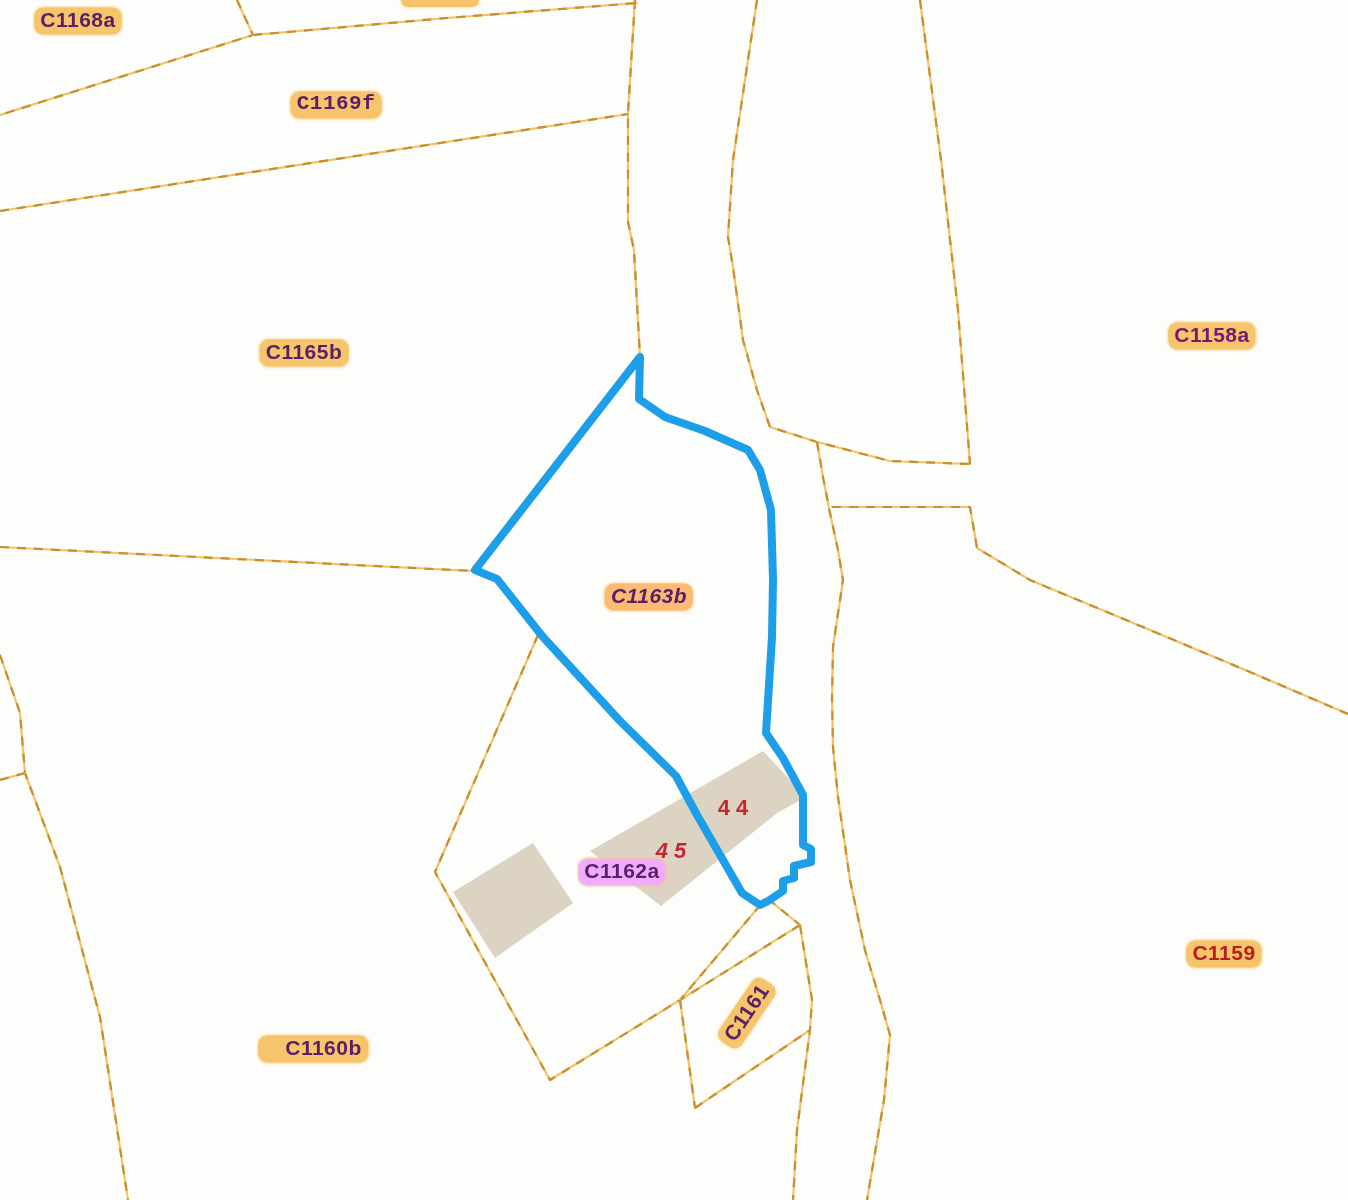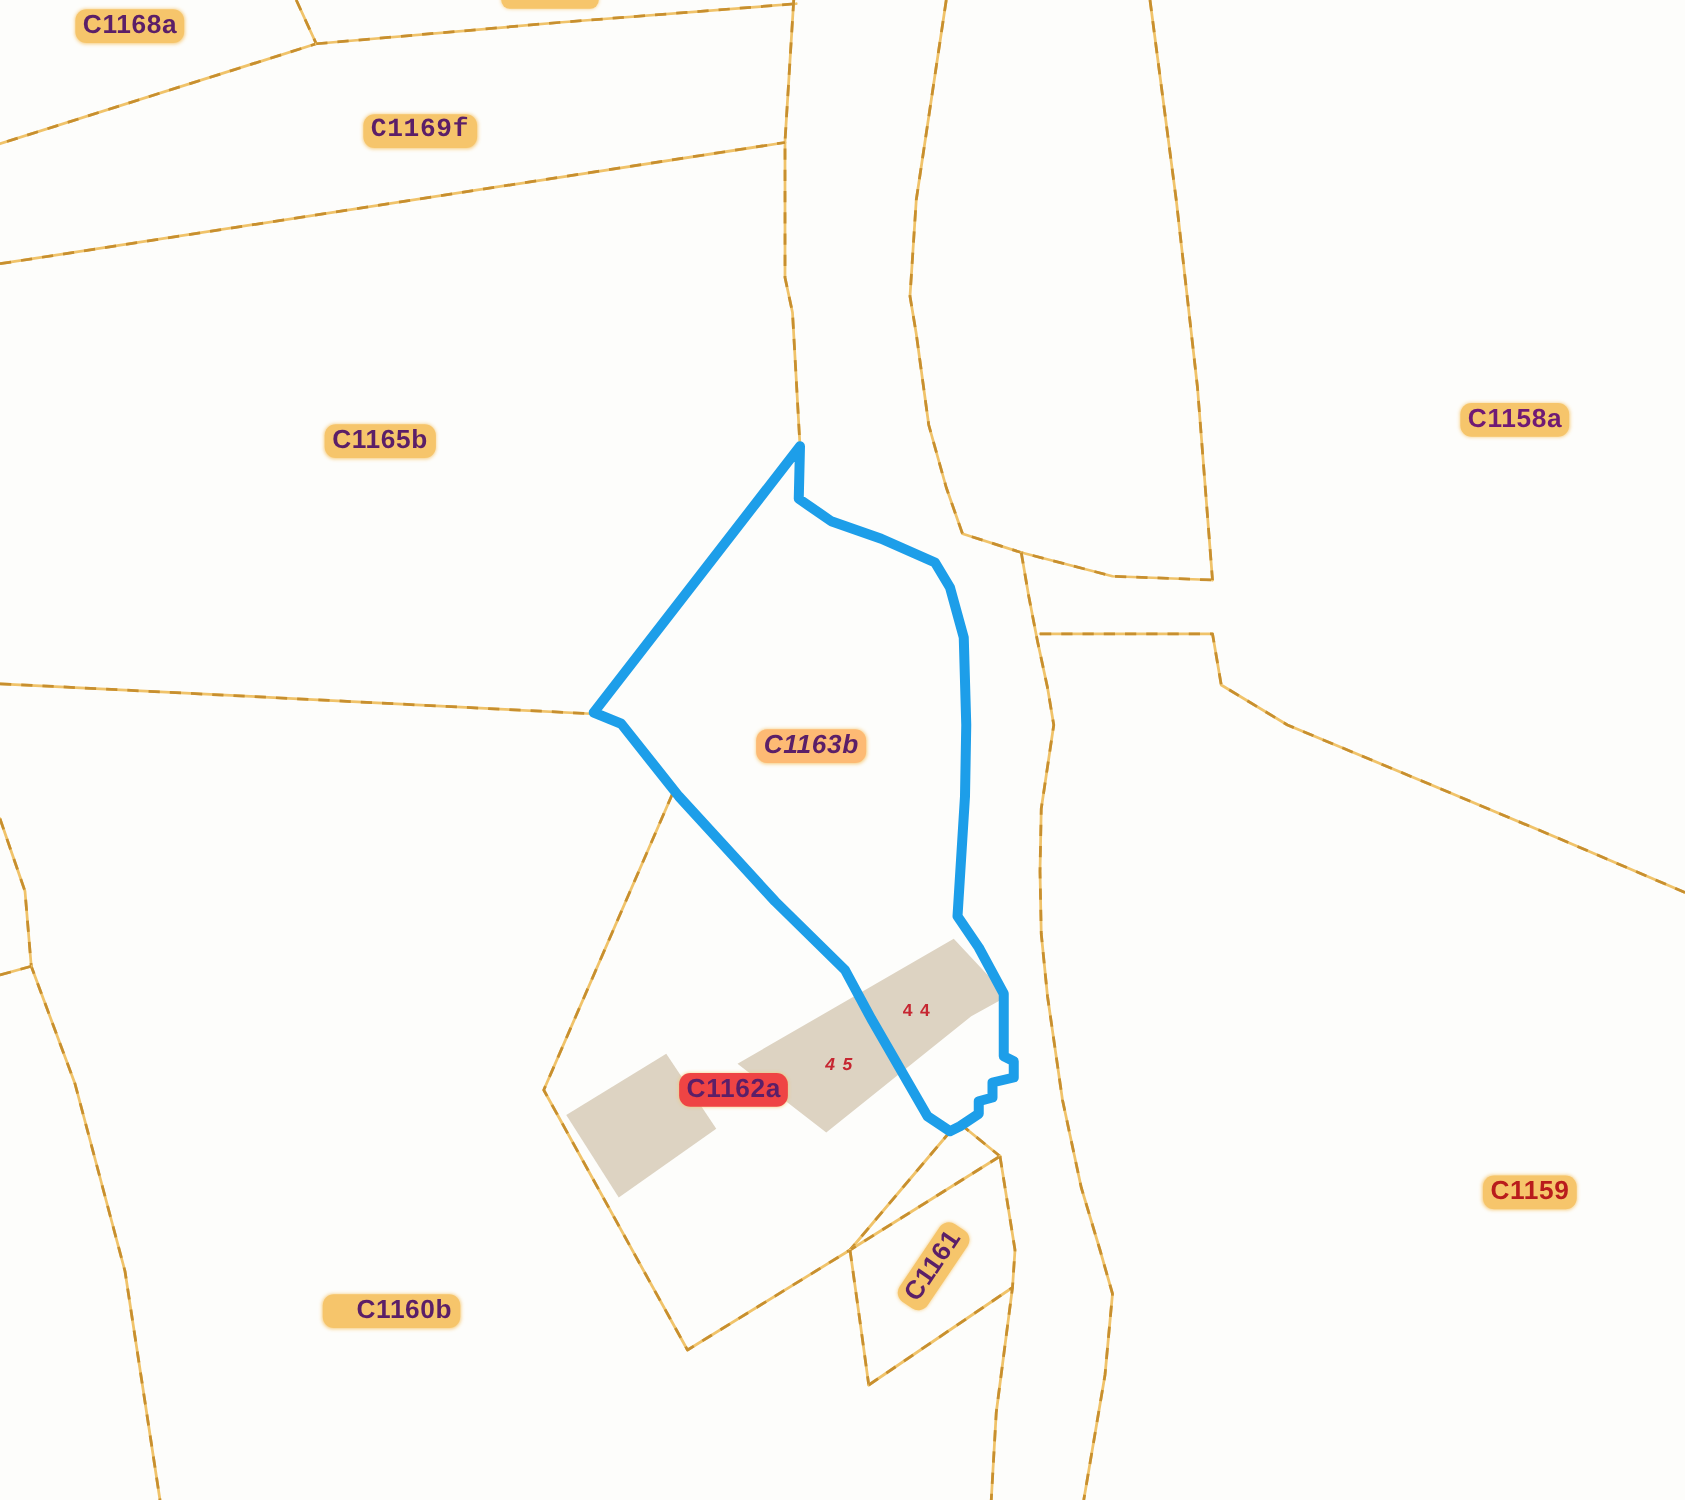--- a/index.html
+++ b/index.html
@@ -20,21 +20,21 @@
     padding:1px 6px 2px 6px;
     border-radius:9px;
     white-space:nowrap;
     line-height:1.15;
     box-shadow:0 0 3px rgba(246,197,107,0.9);
   }
   .house-number{
     position:absolute;
     transform:translate(-50%,-50%);
     font-weight:bold;
-    font-size:14px;
+    font-size:22px;
     letter-spacing:6px;
     white-space:nowrap;
   }
   .partial-label{
     position:absolute;
     transform:translate(-50%,0);
     border-radius:7px;
     box-shadow:0 0 3px rgba(246,197,107,0.9);
   }
 </style>
@@ -81,26 +81,26 @@
         <polyline points="0,655 20,713 25,773 60,867 100,1017 128,1200" fill="none" stroke="#f0c36a" stroke-width="2.2" stroke-linecap="round" stroke-linejoin="round"></polyline>
         <polyline points="0,655 20,713 25,773 60,867 100,1017 128,1200" fill="none" stroke="#c78f2f" stroke-width="2.2" stroke-dasharray="9 8" stroke-linecap="butt" stroke-linejoin="round"></polyline>
         <polyline points="0,780 25,773" fill="none" stroke="#f0c36a" stroke-width="2.2" stroke-linecap="round" stroke-linejoin="round"></polyline>
         <polyline points="0,780 25,773" fill="none" stroke="#c78f2f" stroke-width="2.2" stroke-dasharray="9 8" stroke-linecap="butt" stroke-linejoin="round"></polyline>
       </g>
     <g id="layer-highlight">
         <polygon points="640,357 639,399 665,417 705,431 748,450 760,470 771,510 773,580 772,637 766,733 783,758 803,795 803,845 811,849 811,862 794,866 794,878 783,881 783,891 768,901 760,905 742,893 697,815 676,776 620,721 543,637 497,579 475,570" fill="none" stroke="#1d9ee9" stroke-width="8" stroke-linejoin="round" stroke-linecap="round"></polygon>
       </g>
   </svg>
   <div id="labels">
-      <div class="parcel-label" style="left: 104px; top: 21px; color: rgb(91, 31, 104); background: rgb(246, 197, 107);">C1168a</div>
+      <div class="parcel-label" style="left: 78px; top: 21px; color: rgb(91, 31, 104); background: rgb(246, 197, 107);">C1168a</div>
       <div class="parcel-label" style="left: 336px; top: 105px; color: rgb(91, 31, 104); background: rgb(246, 197, 107); font-family: Liberation Mono, monospace;">C1169f</div>
       <div class="parcel-label" style="left: 304px; top: 353px; color: rgb(91, 31, 104); background: rgb(246, 197, 107);">C1165b</div>
       <div class="parcel-label" style="left: 1212px; top: 336px; color: #701a75; background: rgb(246, 197, 107);">C1158a</div>
       <div class="parcel-label" style="left: 649px; top: 597px; color: rgb(91, 31, 104); background: #fdba74; font-style: italic;">C1163b</div>
-      <div class="parcel-label" style="left: 587px; top: 872px; color: rgb(91, 31, 104); background: #ef4444;">C1162a</div>
+      <div class="parcel-label" style="left: 622px; top: 872px; color: rgb(91, 31, 104); background: #f0abfc;">C1162a</div>
       <div class="parcel-label" style="left: 313px; top: 1049px; color: rgb(91, 31, 104); background: rgb(246, 197, 107); padding-left: 27px;">C1160b</div>
       <div class="parcel-label" style="left: 1224px; top: 954px; color: #b91c1c; background: rgb(246, 197, 107);">C1159</div>
       <div class="parcel-label" style="left: 747px; top: 1013px; color: rgb(91, 31, 104); background: rgb(246, 197, 107); transform: translate(-50%, -50%) rotate(-56deg);">C1161</div>
       <div class="house-number" style="left: 736px; top: 808px; color: rgb(198, 38, 49);">44</div>
       <div class="house-number" style="left: 674px; top: 851px; color: rgb(198, 38, 49); font-style: italic;">45</div>
       <div class="partial-label" style="left: 440px; top: -9px; width: 78px; height: 16px; background: rgb(246, 197, 107);"></div>
     </div>
 </div>
 
 </body></html>

